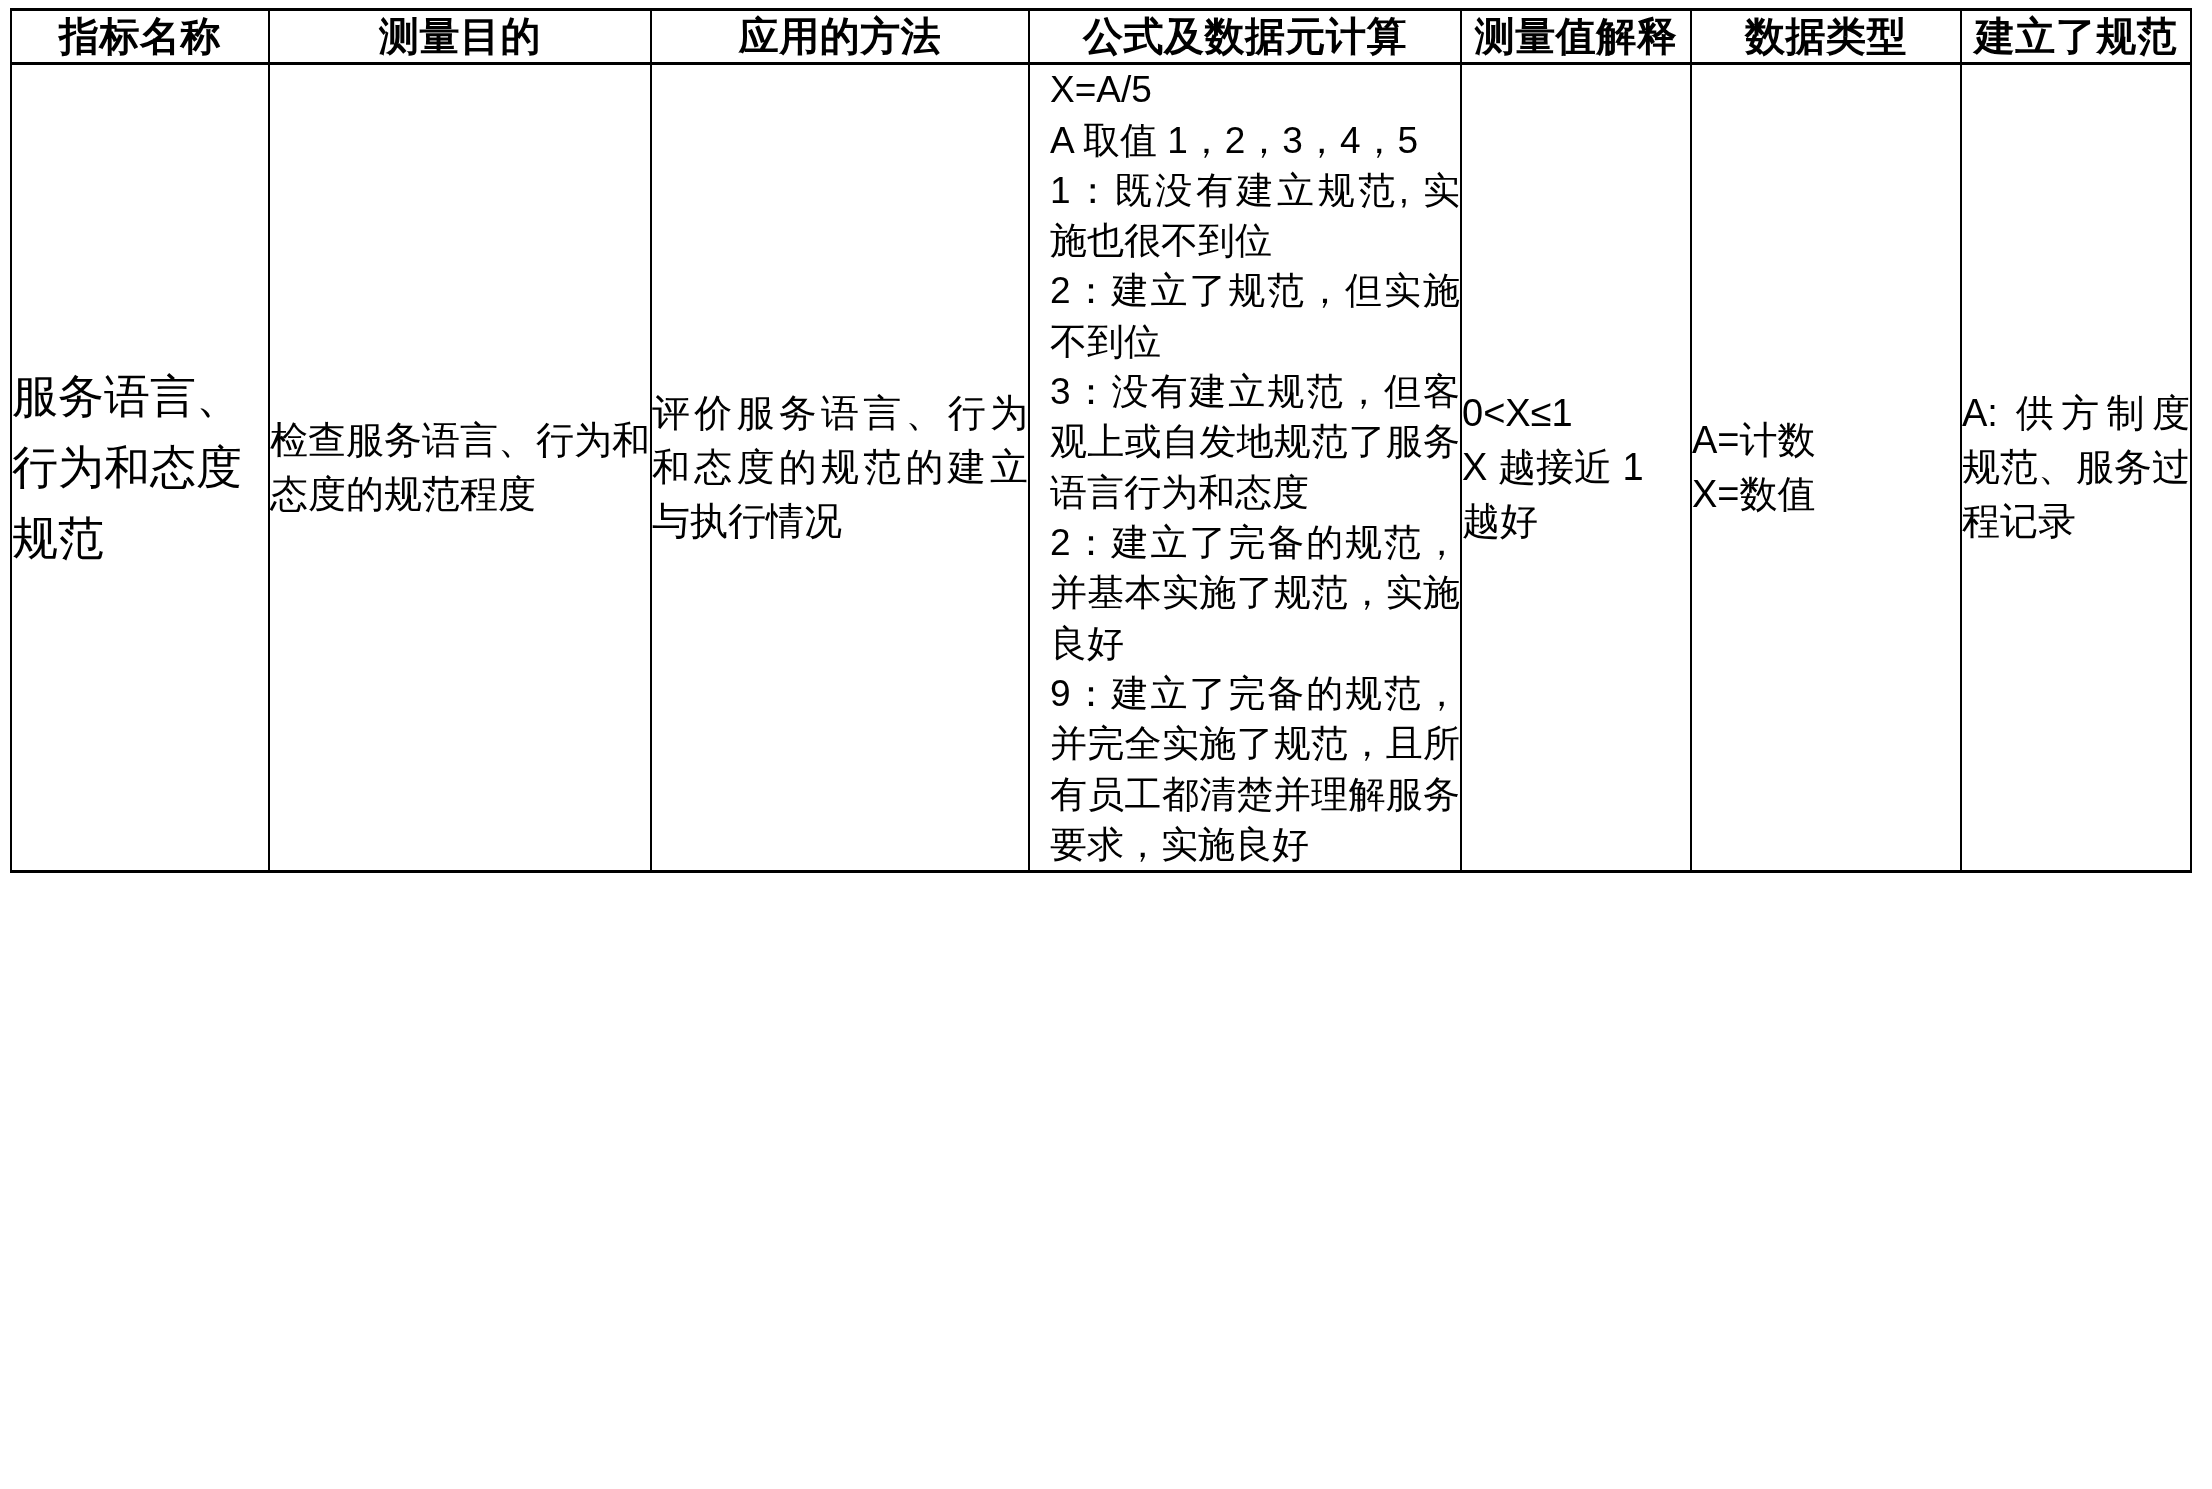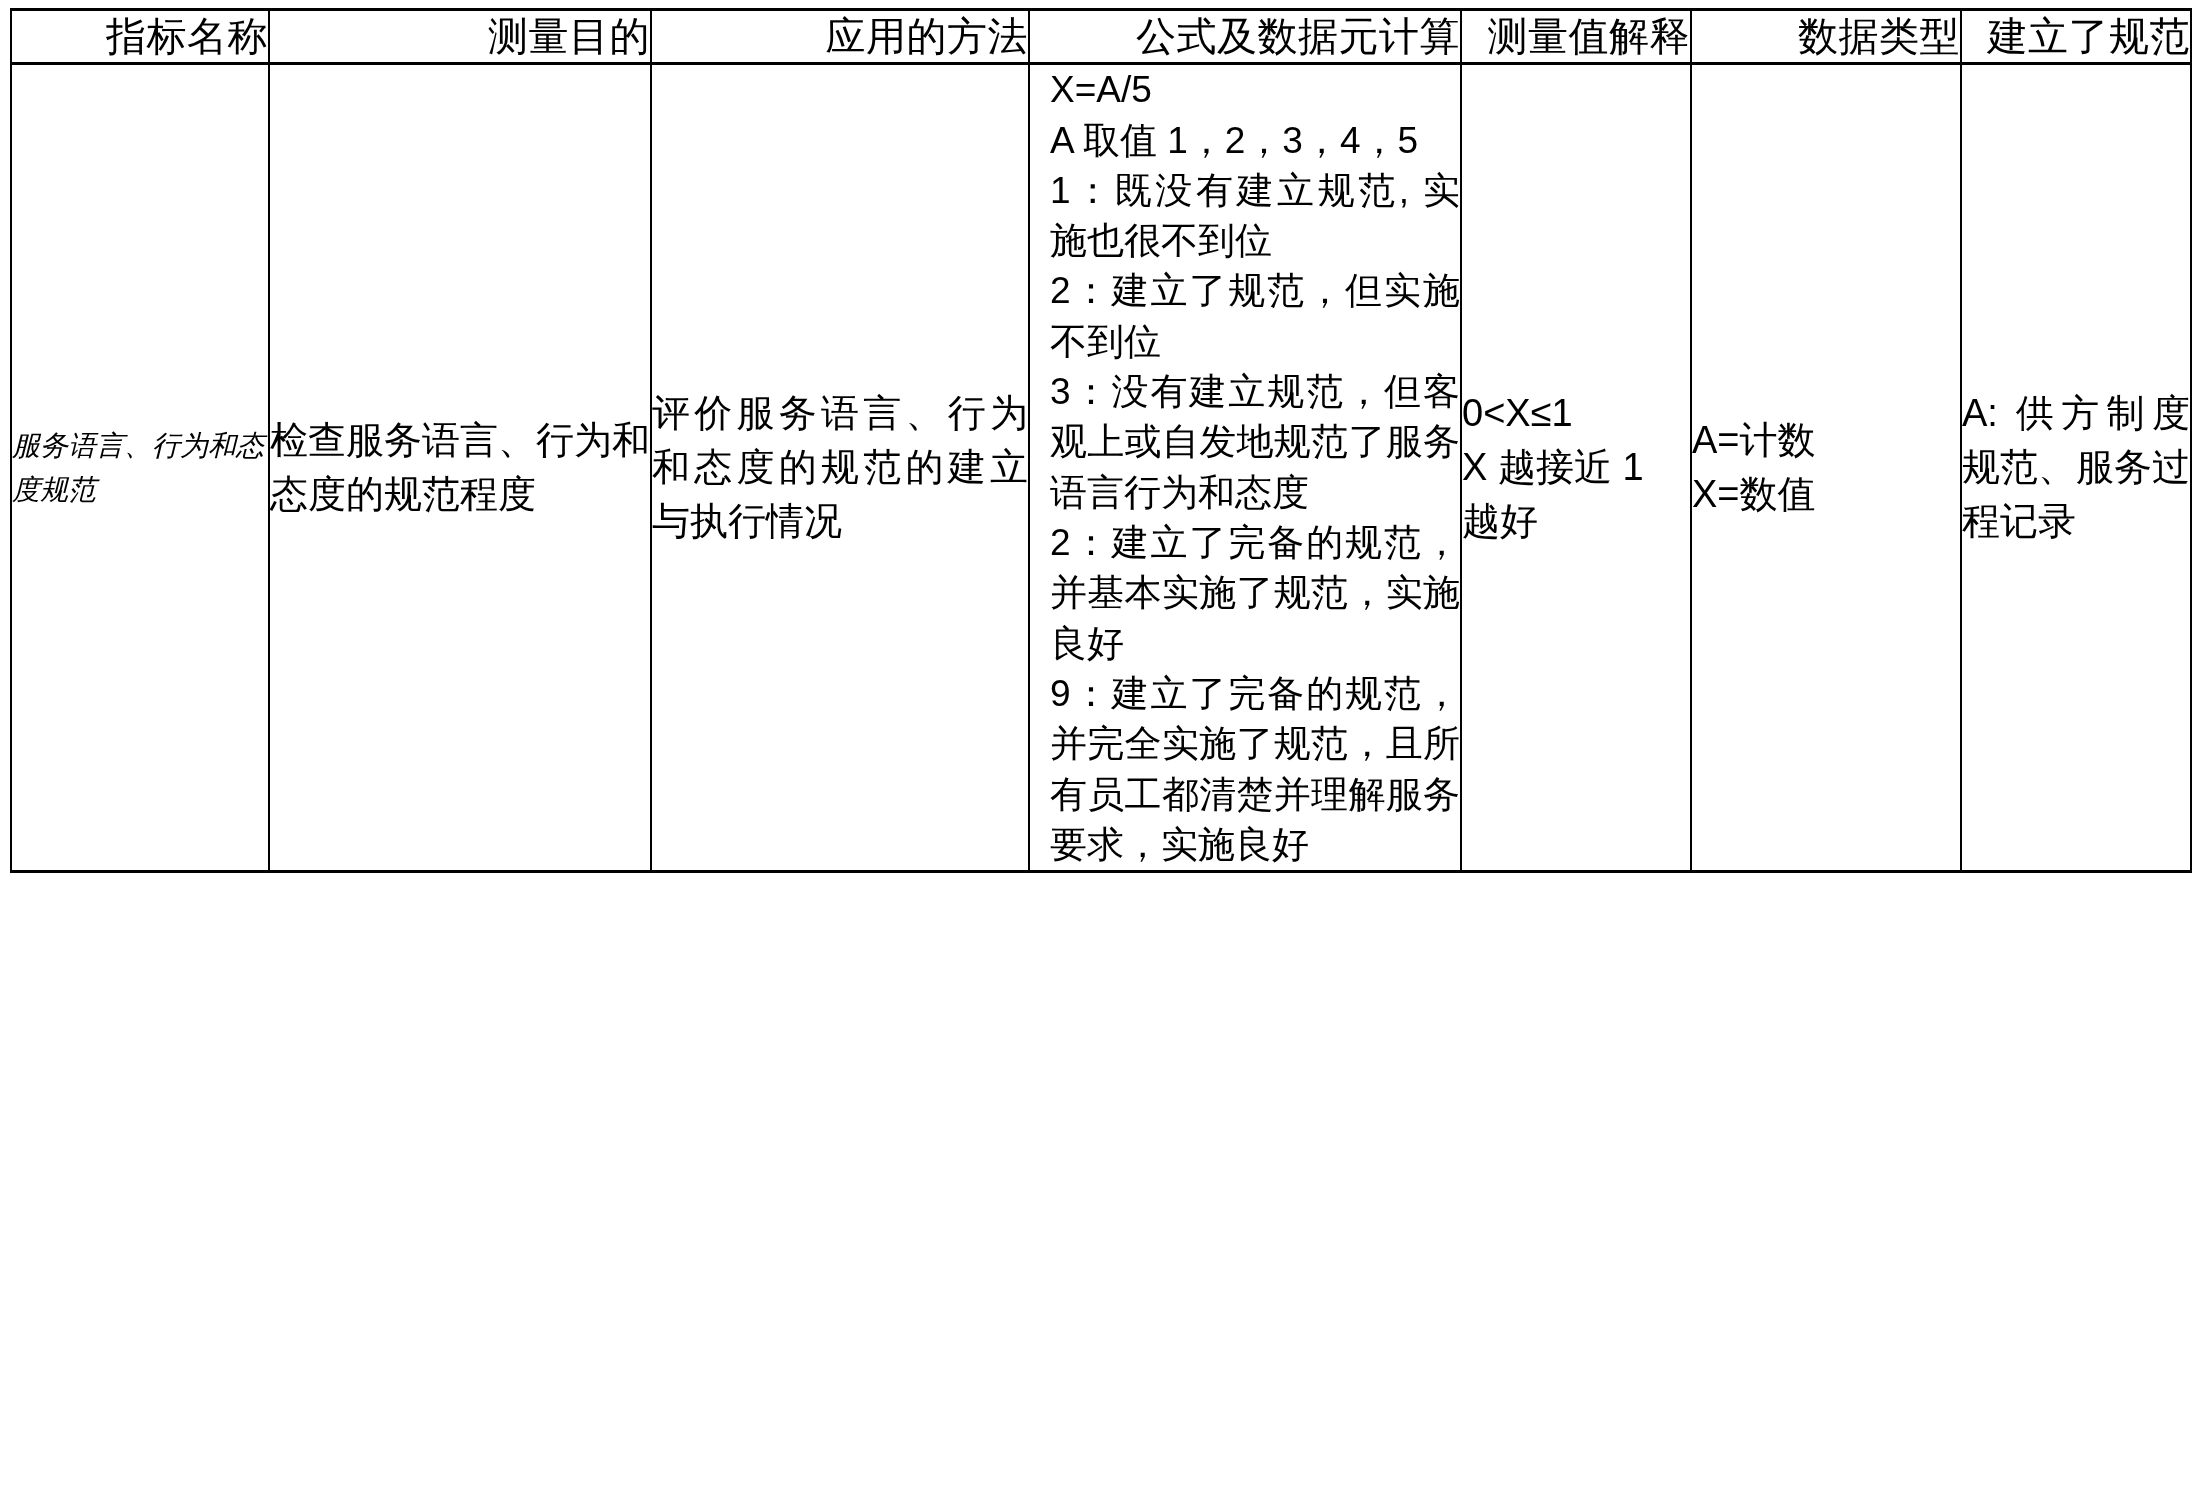--- a/index.html
+++ b/index.html
@@ -47,46 +47,45 @@
   col.c2 { width: 382px; }
   col.c3 { width: 378px; }
   col.c4 { width: 432px; }
   col.c5 { width: 230px; }
   col.c6 { width: 270px; }
   col.c7 { width: 230px; }
 
   .hd {
     font-size: 40px;
     line-height: 1.28;
-    text-align: right;
+    text-align: center;
     padding: 12px 8px 14px 8px;
     font-family: "Liberation Sans", "DejaVu Sans", sans-serif;
-    font-weight: 400;
+    font-weight: 700;
     letter-spacing: 0.5px;
   }
   .cell {
     font-size: 38px;
     line-height: 1.42;
     padding: 10px 14px;
     font-family: "Liberation Sans", "DejaVu Sans", sans-serif;
   }
   .cell.just {
     text-align: justify;
     text-align-last: left;
     text-justify: inter-ideograph;
   }
   .cell.center-col {
     text-align: left;
   }
   .c1cell {
-    font-size: 28px;
+    font-size: 46px;
     line-height: 1.55;
     padding: 10px 16px;
     font-family: "Liberation Sans", "DejaVu Sans", sans-serif;
-    font-style: italic;
   }
   .formula-cell {
     font-size: 37px;
     line-height: 1.36;
     padding: 10px 12px 10px 14px;
     font-family: "Liberation Sans", "DejaVu Sans", sans-serif;
     text-align: justify;
     text-align-last: left;
     text-justify: inter-ideograph;
   }

